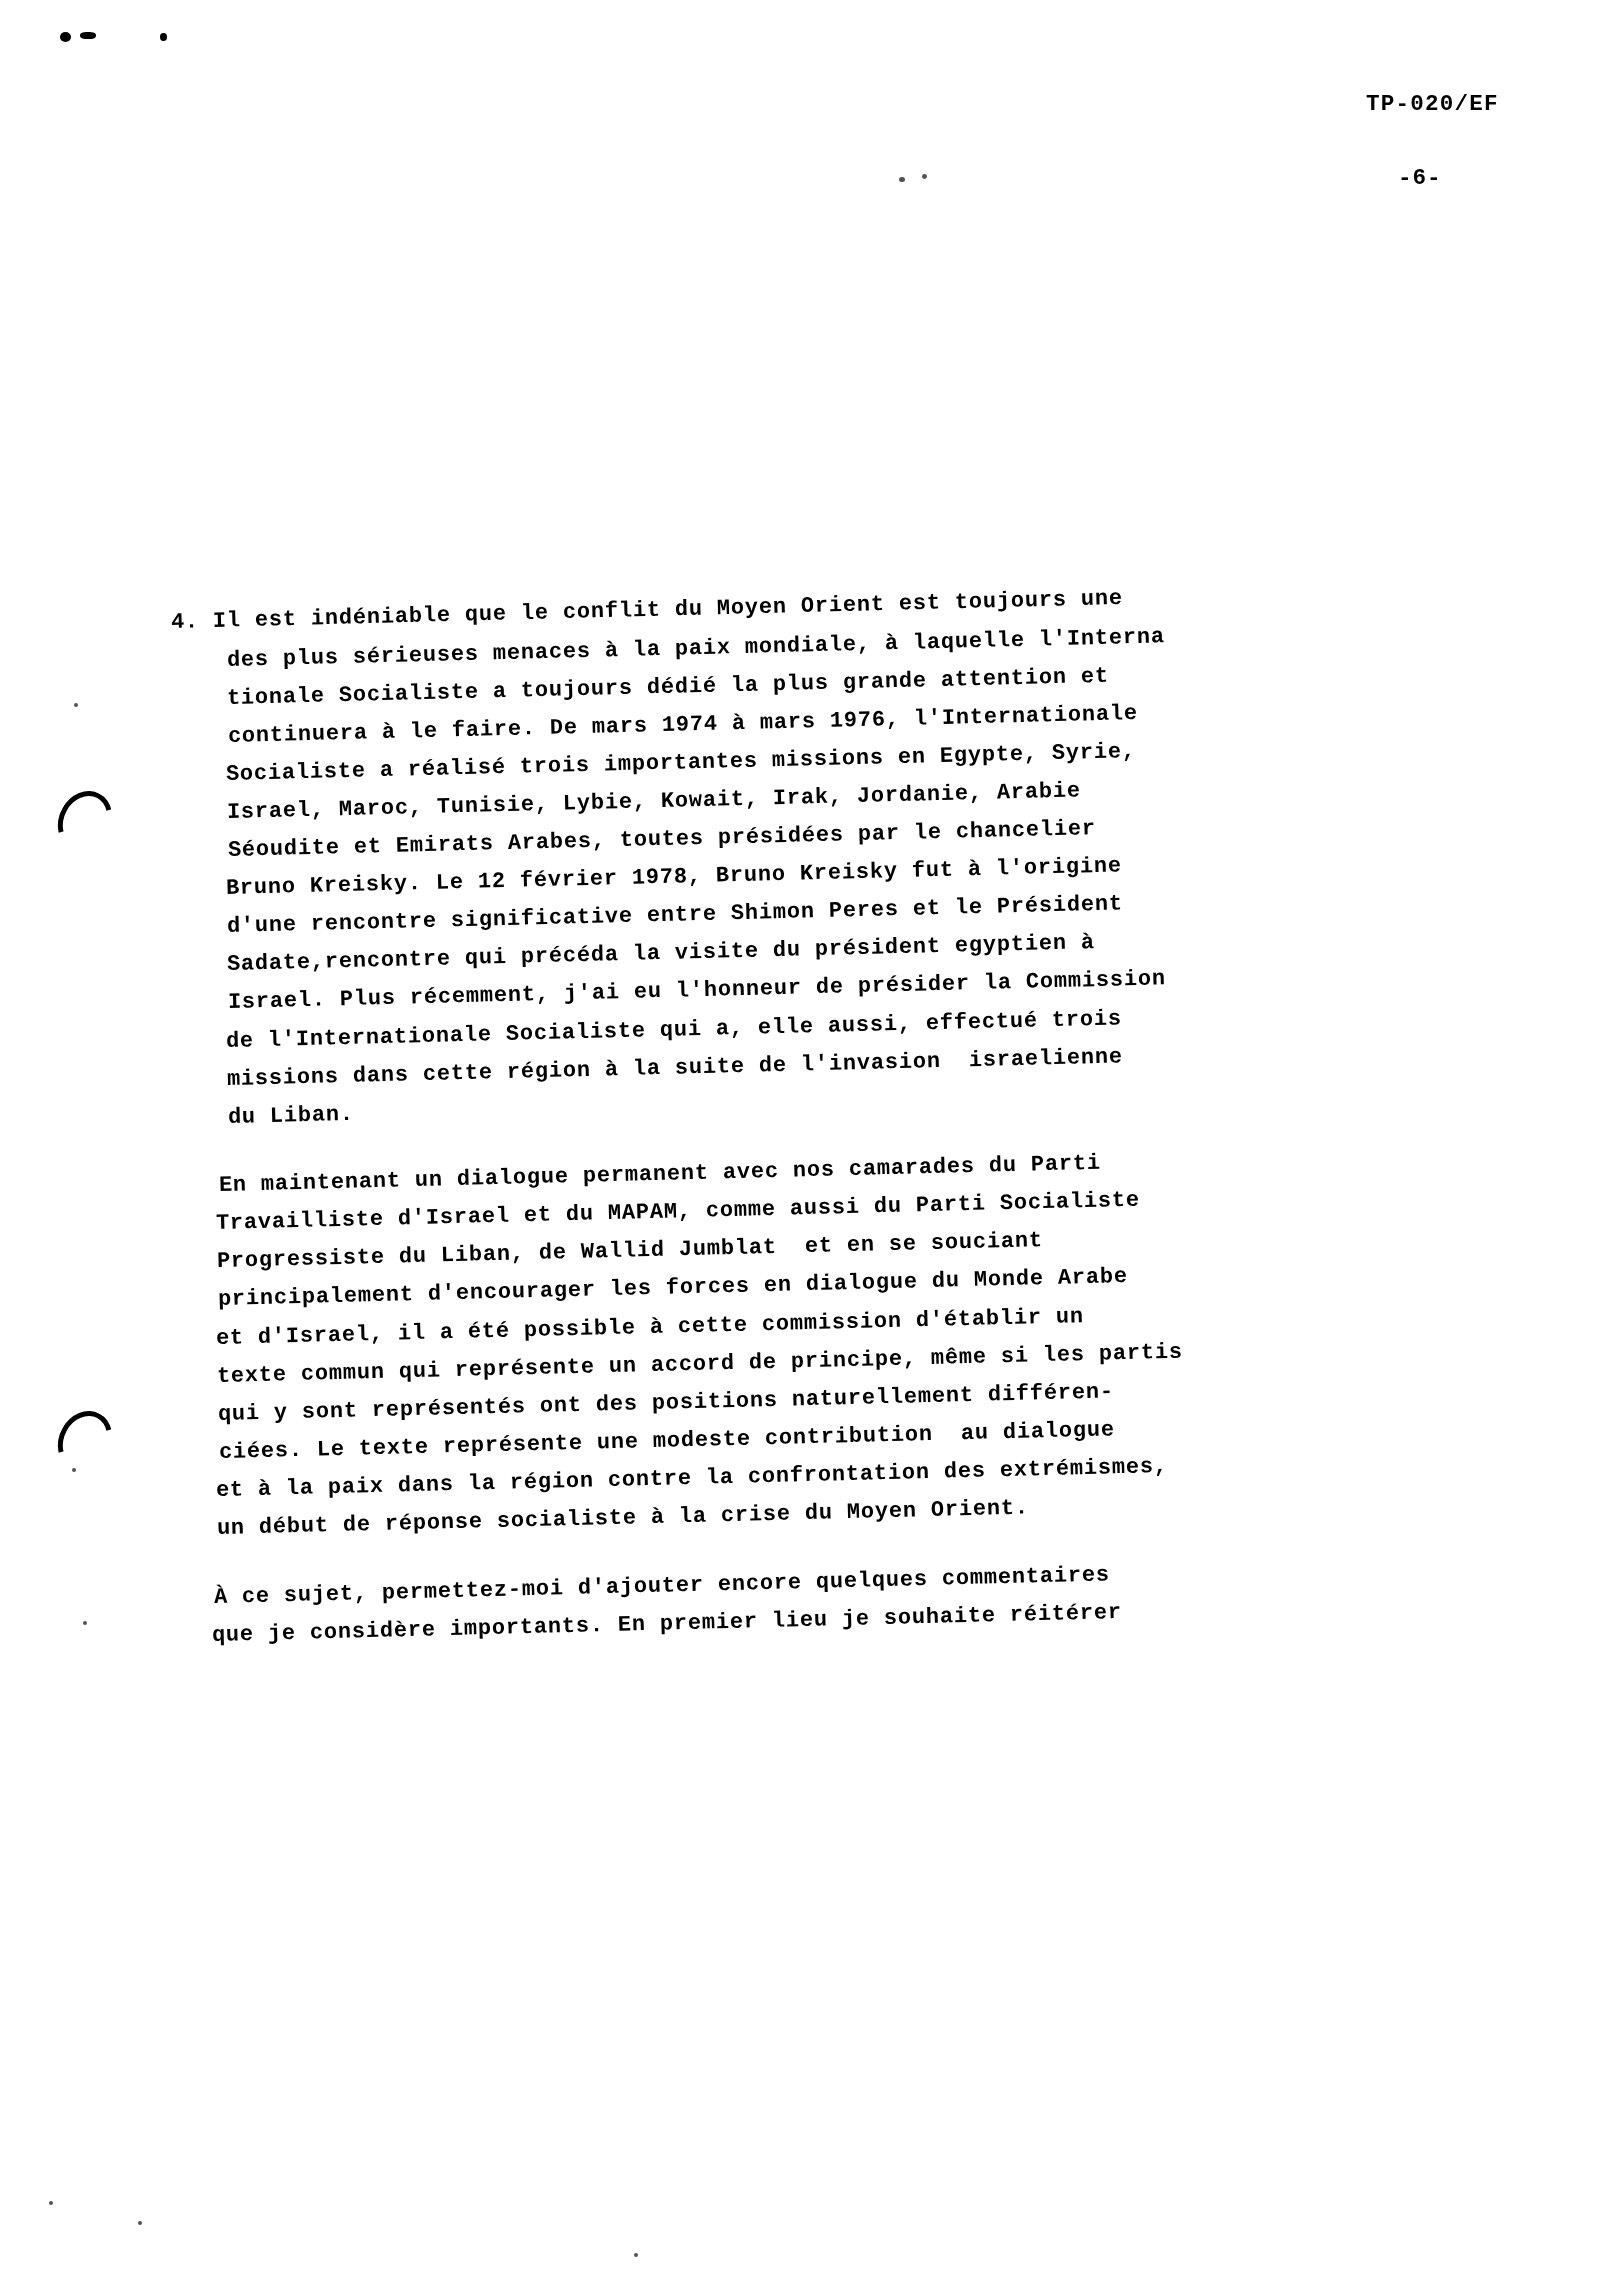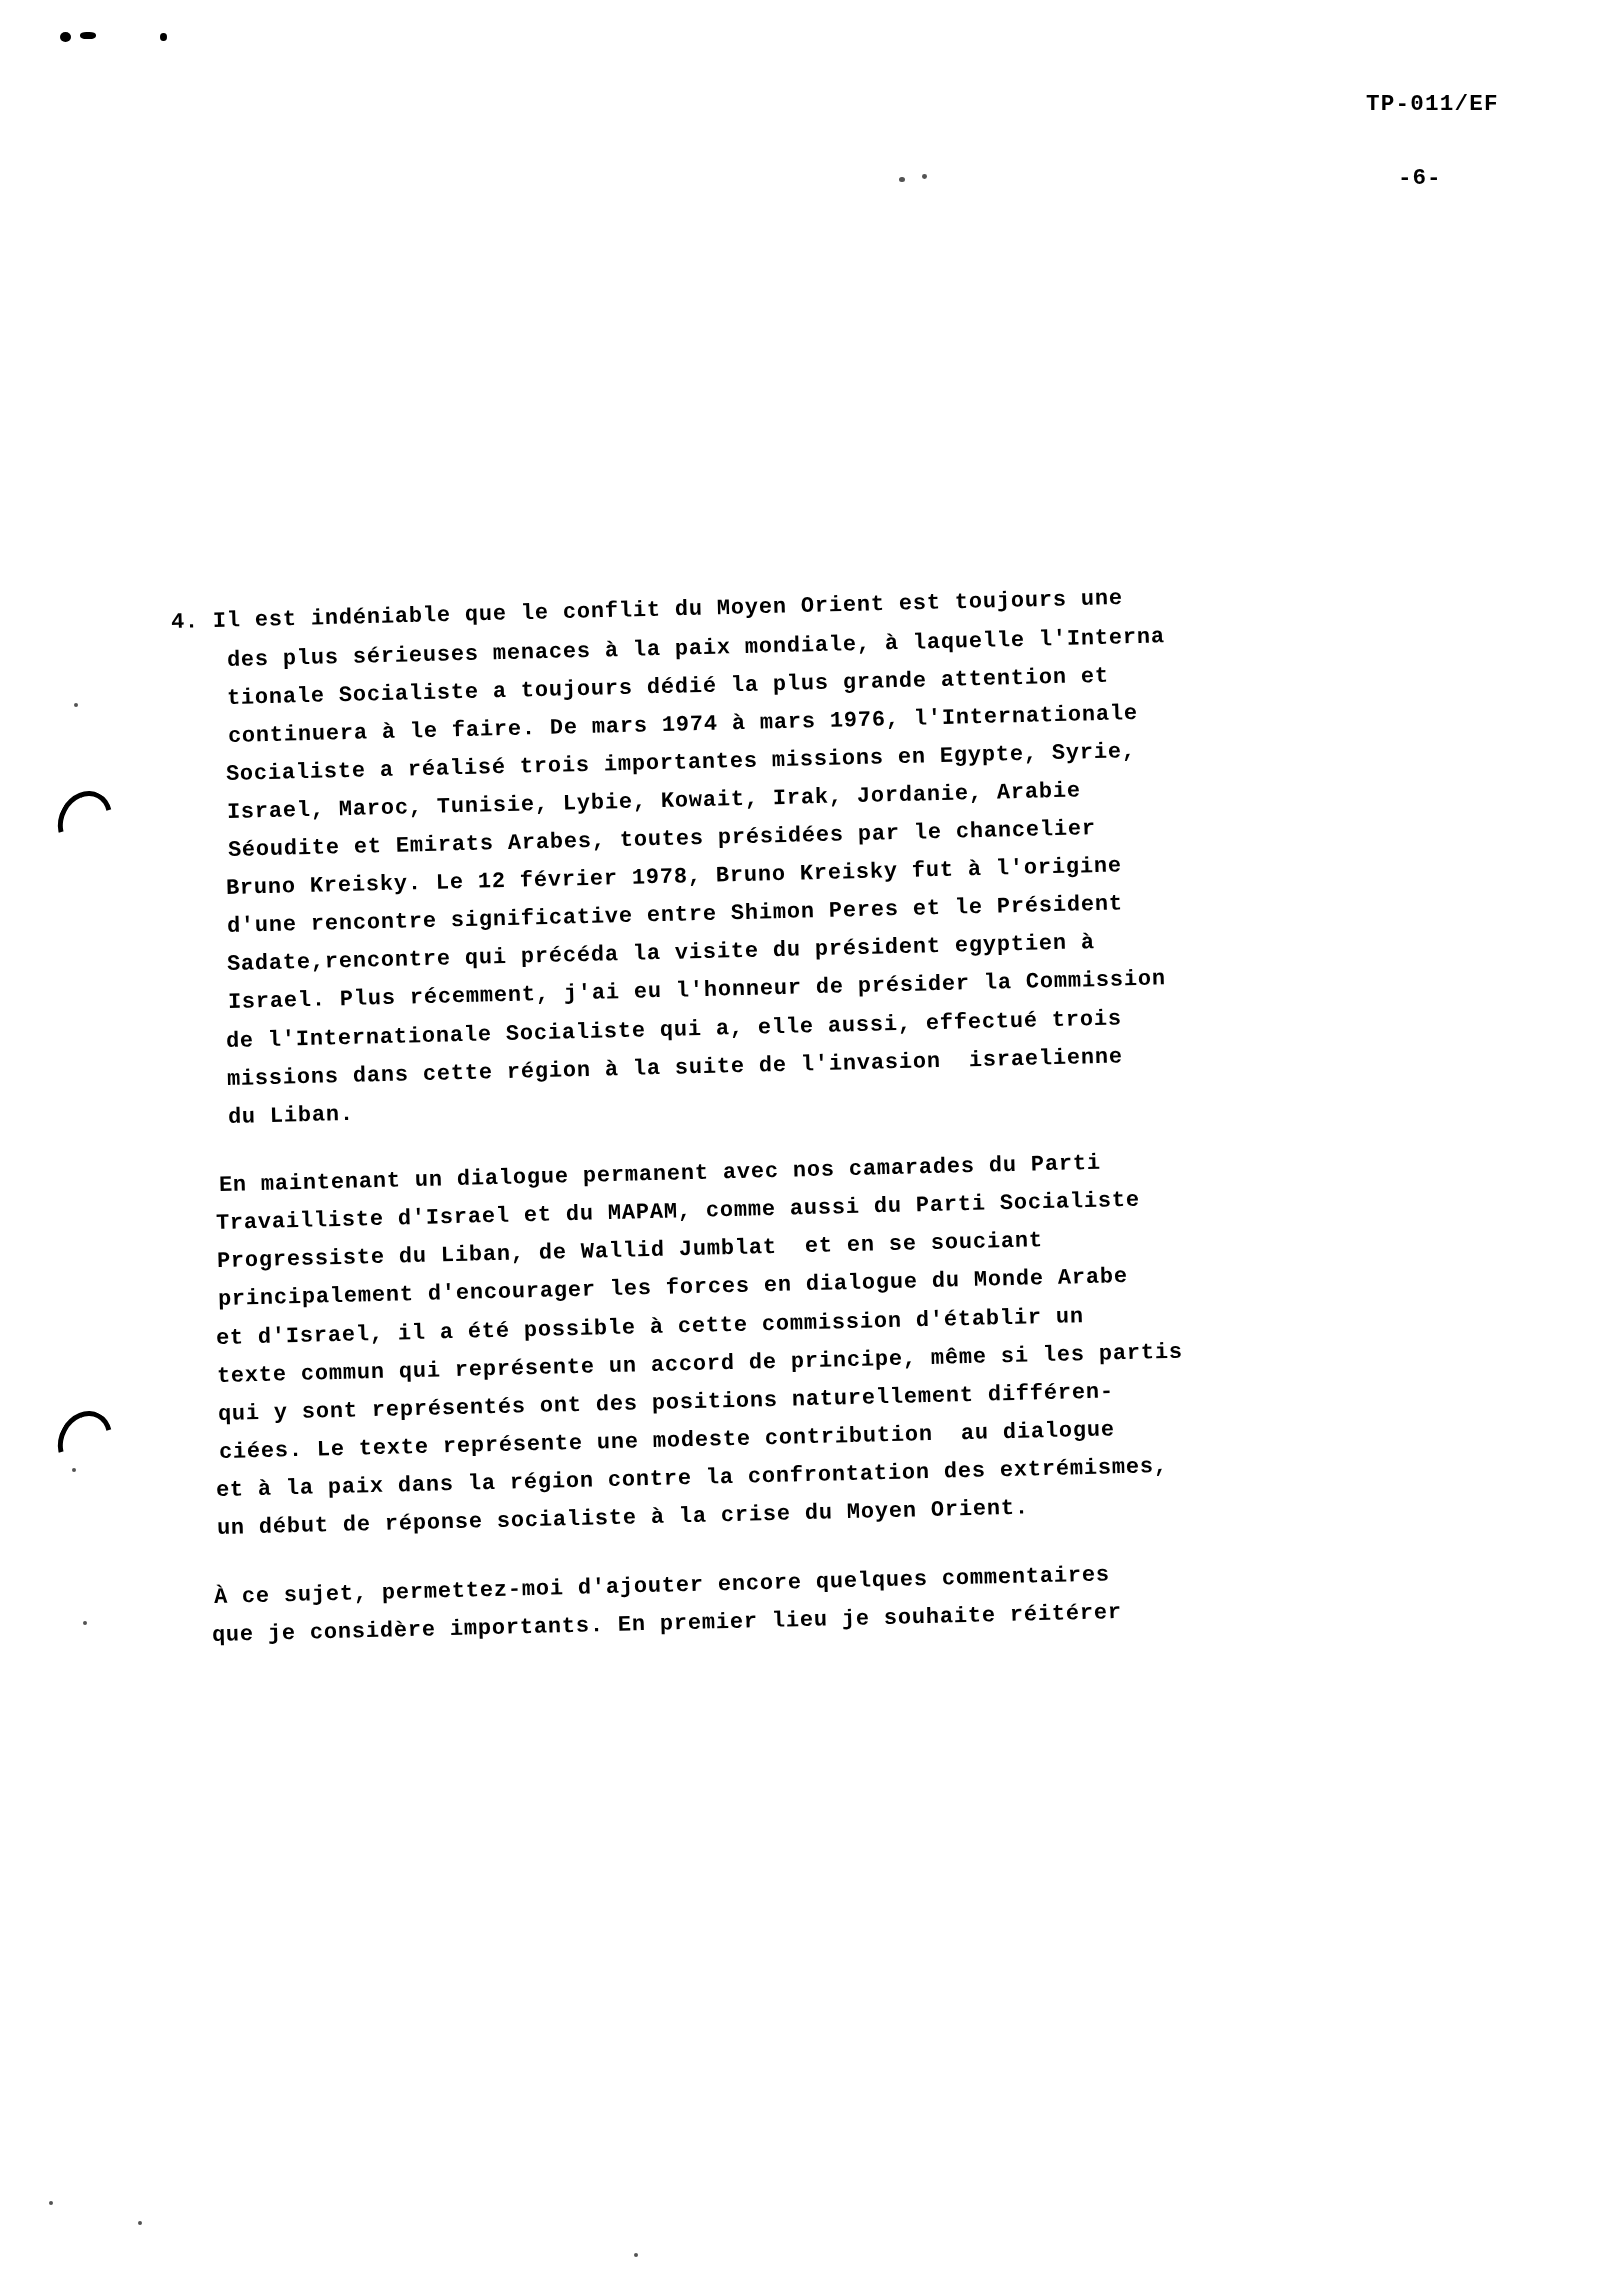--- a/index.html
+++ b/index.html
@@ -103,21 +103,21 @@
 
   <div class="microdot" style="left:74px; top:703px; width:4.4px; height:4.4px;"></div>
   <div class="microdot" style="left:72px; top:1468px; width:4.4px; height:4.4px;"></div>
   <div class="microdot" style="left:83px; top:1621px; width:3.9px; height:3.9px;"></div>
   <div class="microdot" style="left:899px; top:177px; width:5.9px; height:5.4px;"></div>
   <div class="microdot" style="left:922px; top:174px; width:4.9px; height:4.9px;"></div>
   <div class="microdot" style="left:49px; top:2201px; width:4.4px; height:4.4px;"></div>
   <div class="microdot" style="left:138px; top:2221px; width:3.9px; height:3.9px;"></div>
   <div class="microdot" style="left:634px; top:2253px; width:4.4px; height:4.4px;"></div>
 
-  <div class="doc-ref">TP-011/EF</div>
+  <div class="doc-ref">TP-020/EF</div>
 
   <div class="page-number">-6-</div>
 
   <div class="body-block" id="body-block">
       <div class="para">
         <div class="line" style="left: 171px; top: 612px; transform: rotate(-1.45deg);">4. Il est indéniable que le conflit du Moyen Orient est toujours une</div>
         <div class="line" style="left: 227px; top: 650px; transform: rotate(-1.45deg);">des plus sérieuses menaces à la paix mondiale, à laquelle l'Interna</div>
         <div class="line" style="left: 227px; top: 688px; transform: rotate(-1.45deg);">tionale Socialiste a toujours dédié la plus grande attention et</div>
         <div class="line" style="left: 228px; top: 726px; transform: rotate(-1.45deg);">continuera à le faire. De mars 1974 à mars 1976, l'Internationale</div>
         <div class="line" style="left: 226px; top: 764px; transform: rotate(-1.45deg);">Socialiste a réalisé trois importantes missions en Egypte, Syrie,</div>

